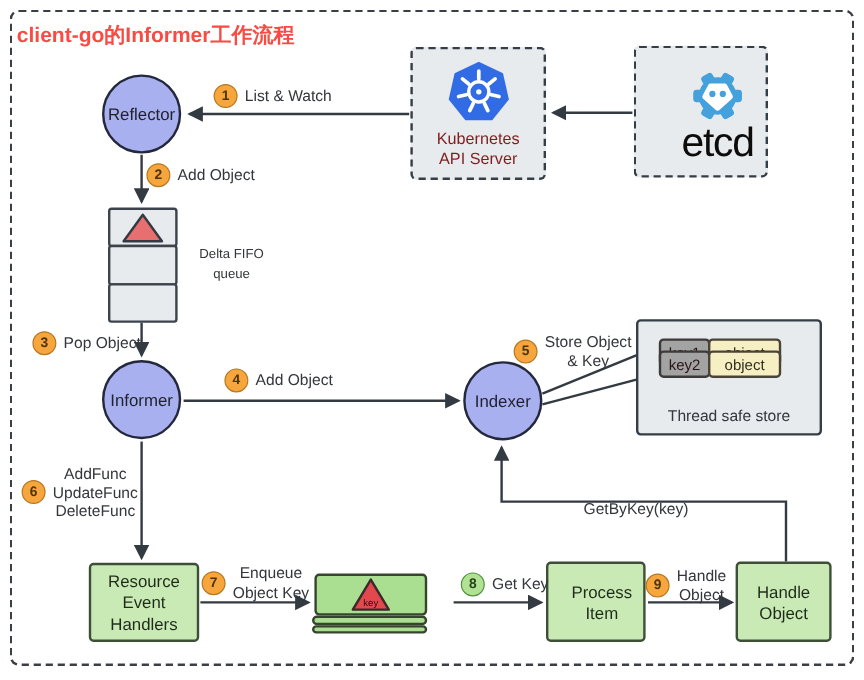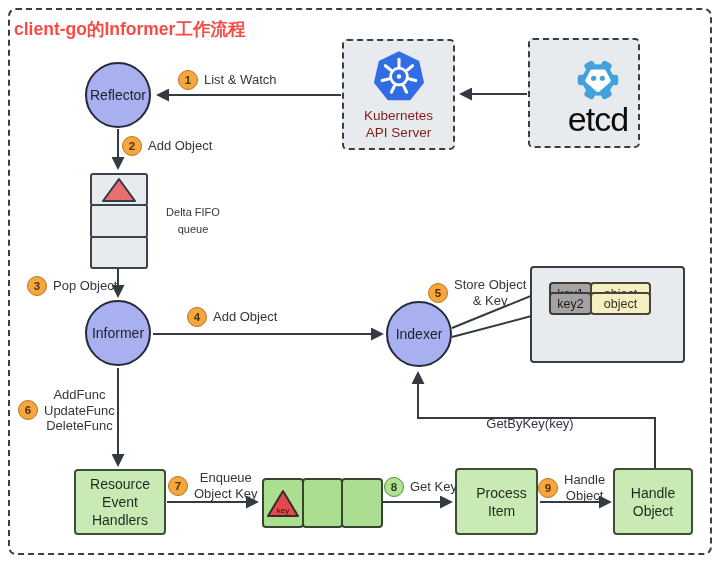--- a/index.html
+++ b/index.html
@@ -25,21 +25,21 @@
   .fifo-cell { flex:1; background:#e8ebee; border:2px solid #3c434d; border-radius:3px;
     display:flex; align-items:center; justify-content:center; }
   .fifo-cell + .fifo-cell { margin-top:-2px; }
   .fifo-label { position:absolute; left:150px; top:204px; width:86px; text-align:center;
     font-size:11px; color:#33363c; white-space:pre-line; line-height:17px; }
 
   .green-box { position:absolute; background:#c9eab5; border:2px solid #3e4f37; border-radius:4px;
     display:flex; align-items:center; justify-content:center; text-align:center;
     font-size:14px; color:#1f2b1a; white-space:pre-line; line-height:18px; }
 
-  .workqueue { position:absolute; left:262px; top:478px; width:121px; height:50px; display:flex; }
+  .workqueue { position:absolute; left:262px; top:478px; width:94px; height:50px; display:flex;flex-direction:column; }
   .wq-cell { flex:1; background:#aade90; border:2px solid #37452f; border-radius:4px;
     display:flex; align-items:center; justify-content:center; }
   .wq-cell + .wq-cell { margin-left:-2px; }
   .wq-label { position:absolute; left:262px; top:534px; width:115px; text-align:center; font-size:13.5px; color:#33363c; }
 
   .store-box { position:absolute; left:530px; top:266px; width:155px; height:97px;
     background:#e8ebee; border:2px solid #353d47; border-radius:4px; }
   .store-row { position:absolute; left:17px; display:flex; }
   .store-key { width:43px; height:23px; background:#a3a3a3; border:2px solid #3d3a3a; border-radius:4px;
     display:flex; align-items:center; justify-content:center; font-size:12.5px; color:#2a1414; }
@@ -145,20 +145,21 @@
 
   <div class="store-box">
     <div class="store-row" style="top:14px;">
       <div class="store-key">key1</div>
       <div class="store-val">object</div>
     </div>
     <div class="store-row" style="top:24px;">
       <div class="store-key">key2</div>
       <div class="store-val">object</div>
     </div>
+    <div class="store-label">Thread safe store</div>
   </div>
 
   <div class="green-box" style="left:74px; top:469px; width:92px; height:66px;">
     <span>Resource
 Event
 Handlers</span>
   </div>
 
   <div class="workqueue">
     <div class="wq-cell">

